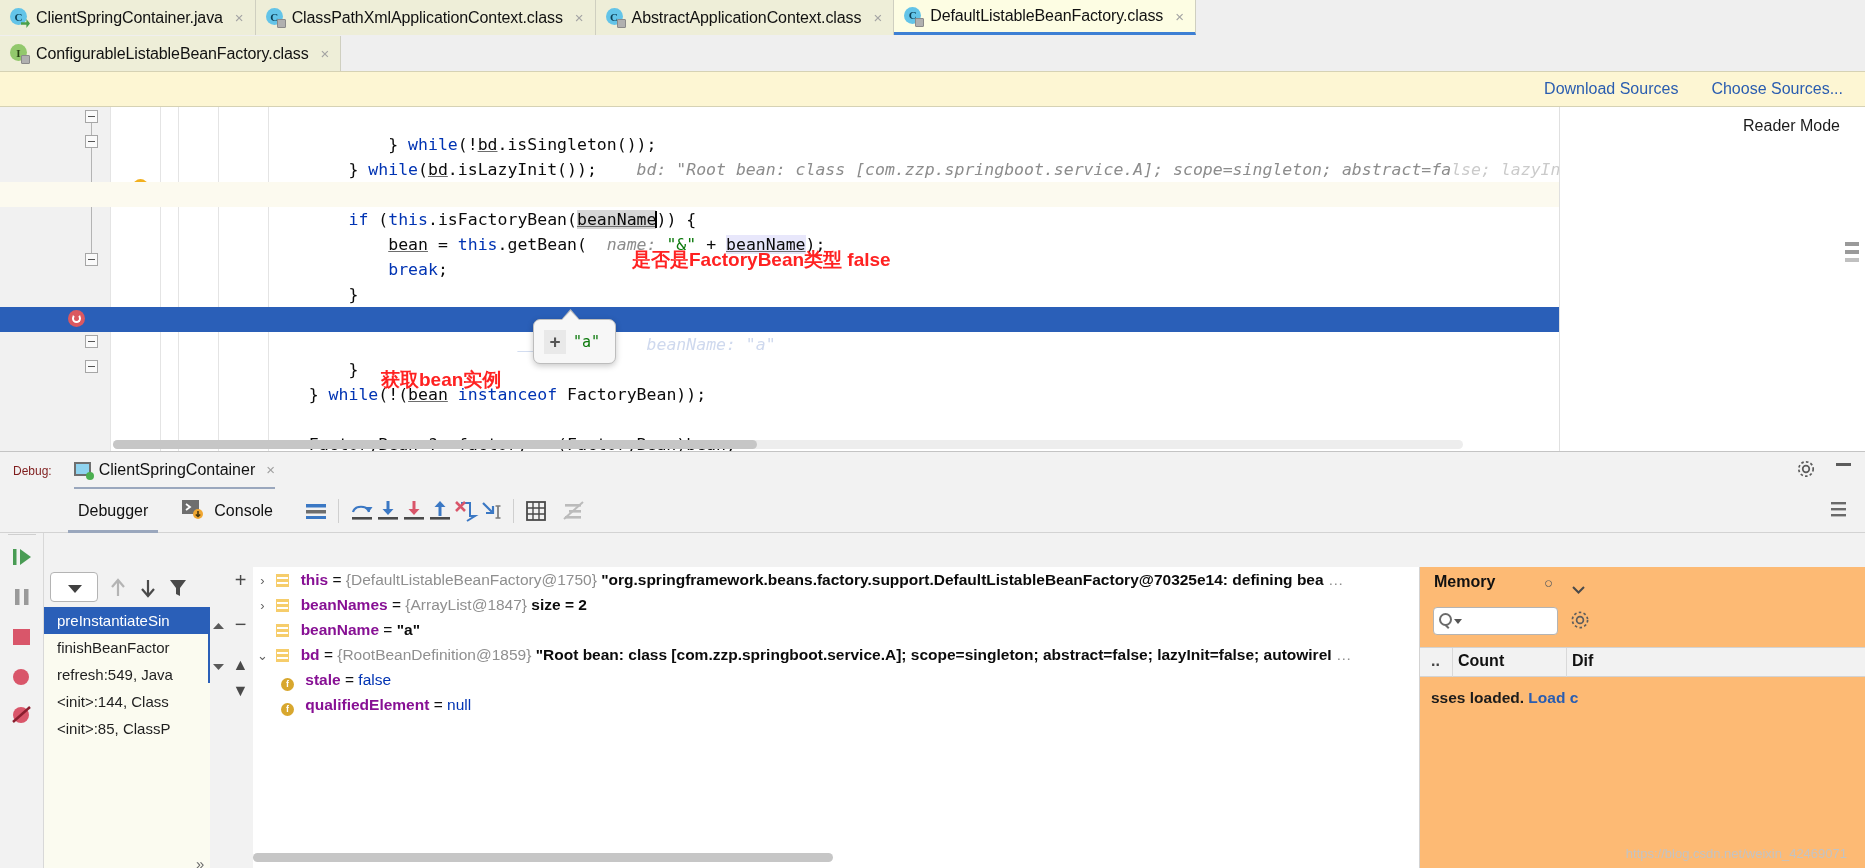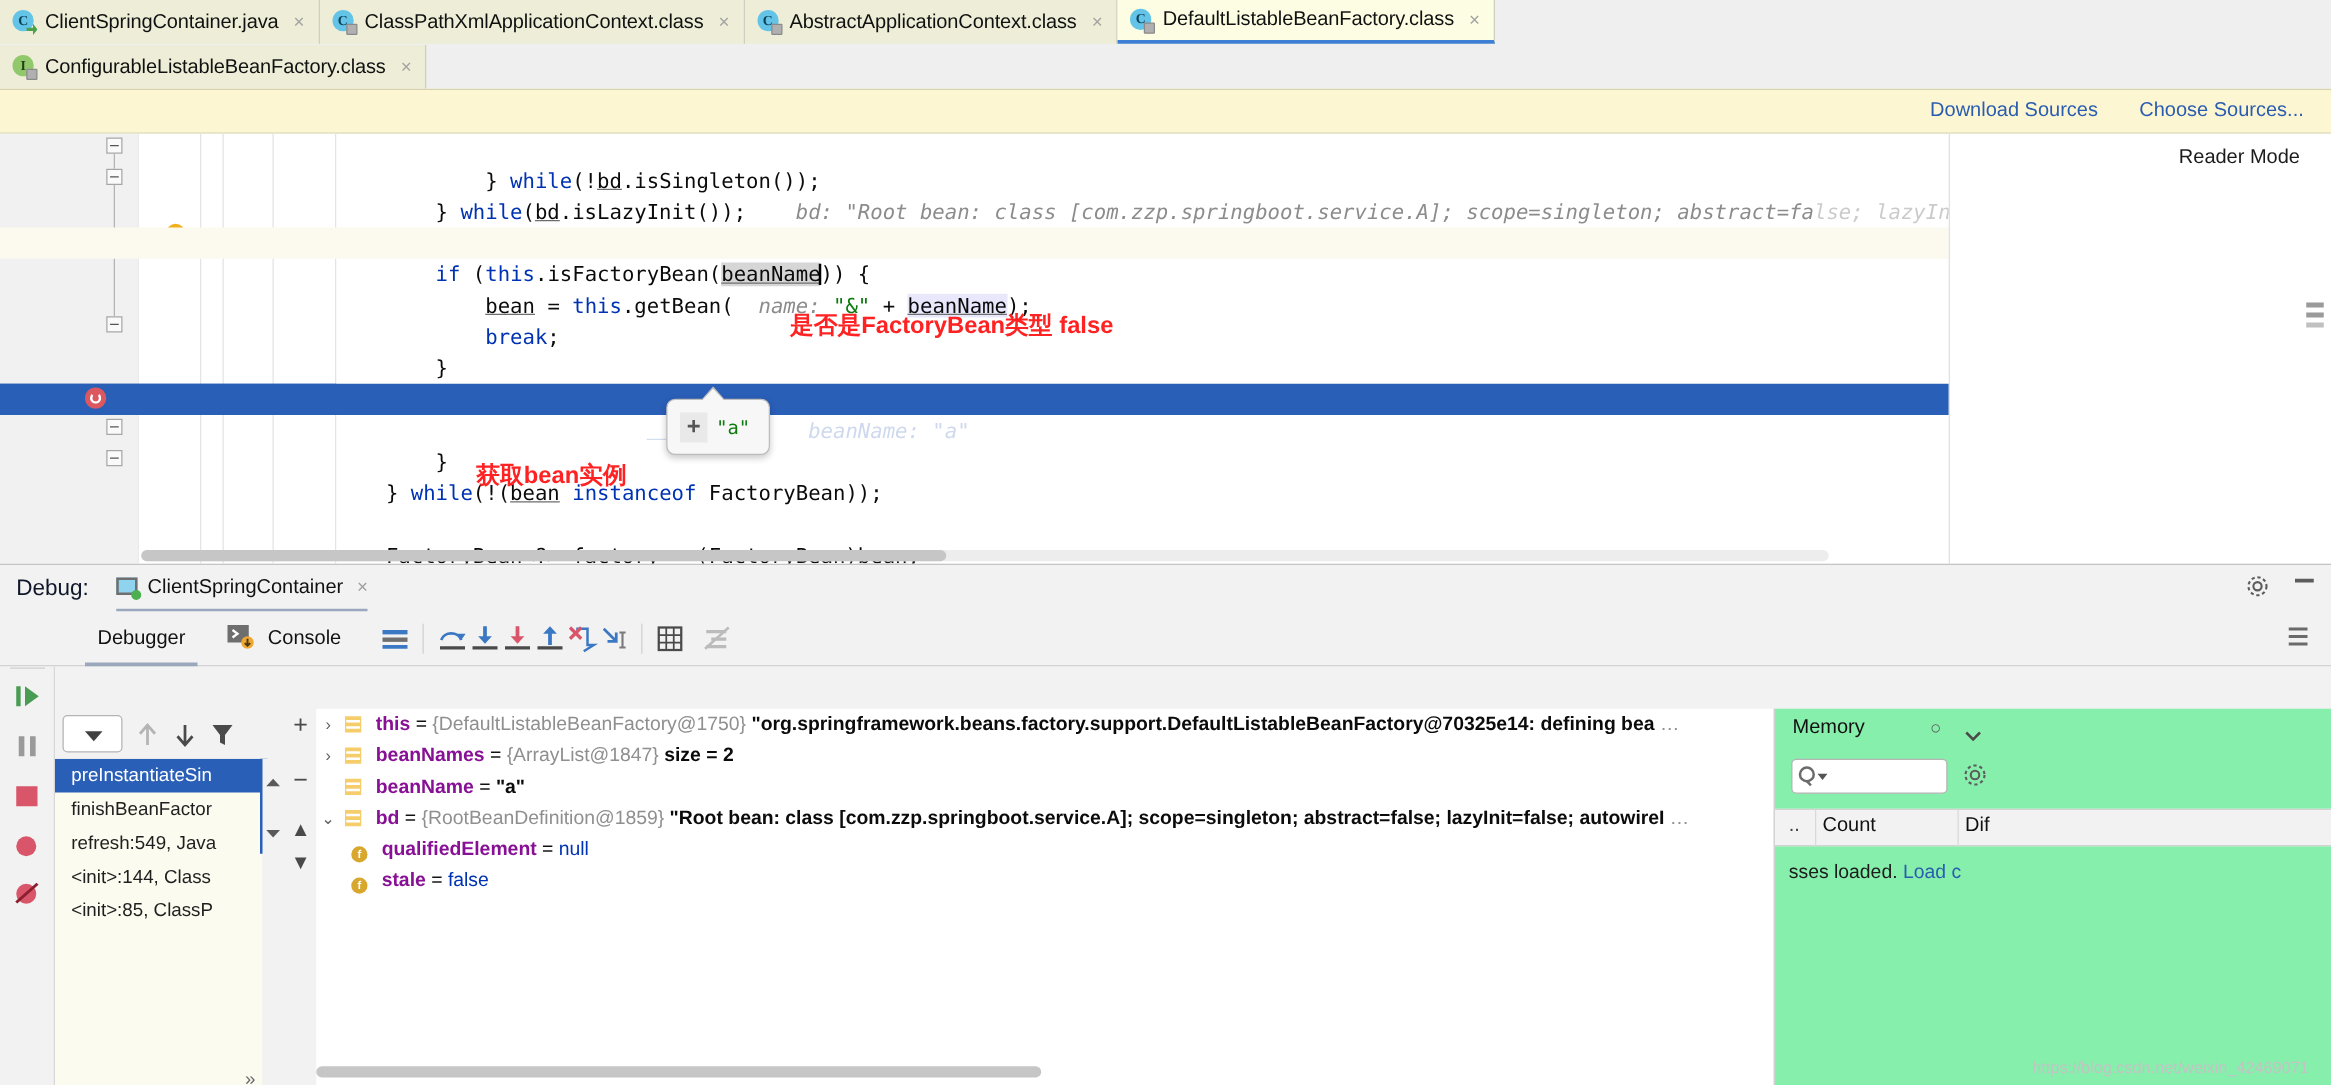--- a/index.html
+++ b/index.html
@@ -127,21 +127,21 @@
   .marker-strip{position:absolute;right:6px;top:0;width:14px;height:344px;}
   .marker-strip .mk{position:absolute;right:0;width:14px;height:4px;}
   .scroll-h{
     position:absolute;left:113px;bottom:2px;height:9px;width:644px;background:#c6c6c6;border-radius:5px;
   }
   .scroll-track{position:absolute;left:113px;bottom:2px;height:9px;width:1350px;background:#ededed;border-radius:5px;}
 
   
   .debugpanel{position:absolute;left:0;top:451px;width:1865px;height:417px;background:#f2f2f2;border-top:1px solid #c4c4c4;box-sizing:border-box;}
   .dbg-head{position:absolute;left:0;top:0;width:1865px;height:37px;background:#f2f2f2;display:flex;align-items:center;}
-  .dbg-head .dlabel{margin-left:13px;font-size:18px;color:#0f172a;}
+  .dbg-head .dlabel{margin-left:13px;font-size:12px;color:#7f1d1d;}
   .dbg-head .dtab{
     margin-left:22px;display:flex;align-items:center;gap:7px;font-size:16px;color:#111;
     position:relative;padding-bottom:2px;
   }
   .dbg-head .dtab .underline{position:absolute;left:0;bottom:-9px;width:100%;height:3px;background:#9aa7bd;}
   .runicon{width:18px;height:16px;position:relative;}
   .runicon .win{position:absolute;left:0;top:0;width:17px;height:14px;border:2px solid #6f6f6f;box-sizing:border-box;background:#8fd3ef;}
   .runicon .dot{position:absolute;right:-2px;bottom:-2px;width:8px;height:8px;border-radius:50%;background:#4caf50;}
   .dbg-head .dx{color:#a0a0a0;font-size:15px;margin-left:4px;}
   .dbg-head .gear{margin-left:auto;margin-right:48px;}
@@ -182,21 +182,21 @@
   .vicon.obj:before,.vicon.obj:after{content:"";position:absolute;left:1px;width:11px;height:2px;background:#fff;}
   .vicon.obj:before{top:3px;}.vicon.obj:after{top:8px;}
   .vicon.fld{border-radius:50%;background:#d8a72e;color:#fff;font-size:9px;text-align:center;line-height:13px;font-weight:bold;}
   .vname{color:#871094;font-weight:bold;}
   .veq{color:#111;}
   .vtype{color:#8f8f8f;}
   .vval{color:#0b0b0b;font-weight:bold;}
   .vnull{color:#0033b3;}
   .vrow .ellip{color:#8f8f8f;}
 
-  .memview{position:absolute;left:1419px;top:115px;width:446px;height:302px;background:#86efac;border-left:1px solid #d3d3d3;box-sizing:border-box;}
+  .memview{position:absolute;left:1419px;top:115px;width:446px;height:302px;background:#fdba74;border-left:1px solid #d3d3d3;box-sizing:border-box;font-weight:bold;}
   .mem-head{position:absolute;left:14px;top:6px;font-size:16px;color:#111;}
   .mem-o{position:absolute;left:124px;top:7px;font-size:15px;color:#5e5e5e;}
   .mem-chev{position:absolute;left:152px;top:13px;width:12px;height:7px;}
   .mem-search{position:absolute;left:13px;top:40px;width:125px;height:28px;background:#fff;border:1px solid #b4b4b4;border-radius:4px;box-sizing:border-box;}
   .mem-search .mag{position:absolute;left:5px;top:5px;width:13px;height:13px;border:2px solid #6b6b6b;border-radius:50%;box-sizing:border-box;}
   .mem-search .magv{position:absolute;left:12px;top:16px;width:2px;height:5px;background:#6b6b6b;transform:rotate(-45deg);}
   .mem-search .mchev{position:absolute;left:20px;top:11px;width:0;height:0;border-left:4px solid transparent;border-right:4px solid transparent;border-top:5px solid #555;}
   .mem-gear{position:absolute;left:148px;top:41px;width:25px;height:25px;}
   .mem-cols{position:absolute;left:0;top:80px;width:446px;height:30px;border-top:1px solid #d3d3d3;border-bottom:1px solid #d3d3d3;box-sizing:border-box;background:#f2f2f2;}
   .mem-cols .c1{position:absolute;left:11px;top:4px;font-size:16px;color:#444;}
@@ -637,30 +637,30 @@
         <span class="veq"> = </span>
         <span class="vtype">{RootBeanDefinition@1859}</span>
         <span> </span>
         <span class="vval">"Root bean: class [com.zzp.springboot.service.A]; scope=singleton; abstract=false; lazyInit=false; autowireI</span>
         <span class="ellip">…</span>
       </div>
 
 
       <div class="vrow" style="padding-left:28px;">
         <span class="vicon fld">f</span>
+        <span class="vname">stale</span>
+        <span class="veq"> = </span>
+        <span class="vnull">false</span>
+      </div>
+
+      <div class="vrow" style="padding-left:28px;">
+        <span class="vicon fld">f</span>
         <span class="vname">qualifiedElement</span>
         <span class="veq"> = </span>
         <span class="vnull">null</span>
-      </div>
-
-      <div class="vrow" style="padding-left:28px;">
-        <span class="vicon fld">f</span>
-        <span class="vname">stale</span>
-        <span class="veq"> = </span>
-        <span class="vnull">false</span>
       </div>
     </div>
 
     <div class="hscroll-vars"></div>
 
     <div class="memview">
       <span class="mem-head">Memory</span>
       <span class="mem-o">○</span>
       <span class="mem-chev">
         <svg width="13" height="8" viewBox="0 0 13 8">

